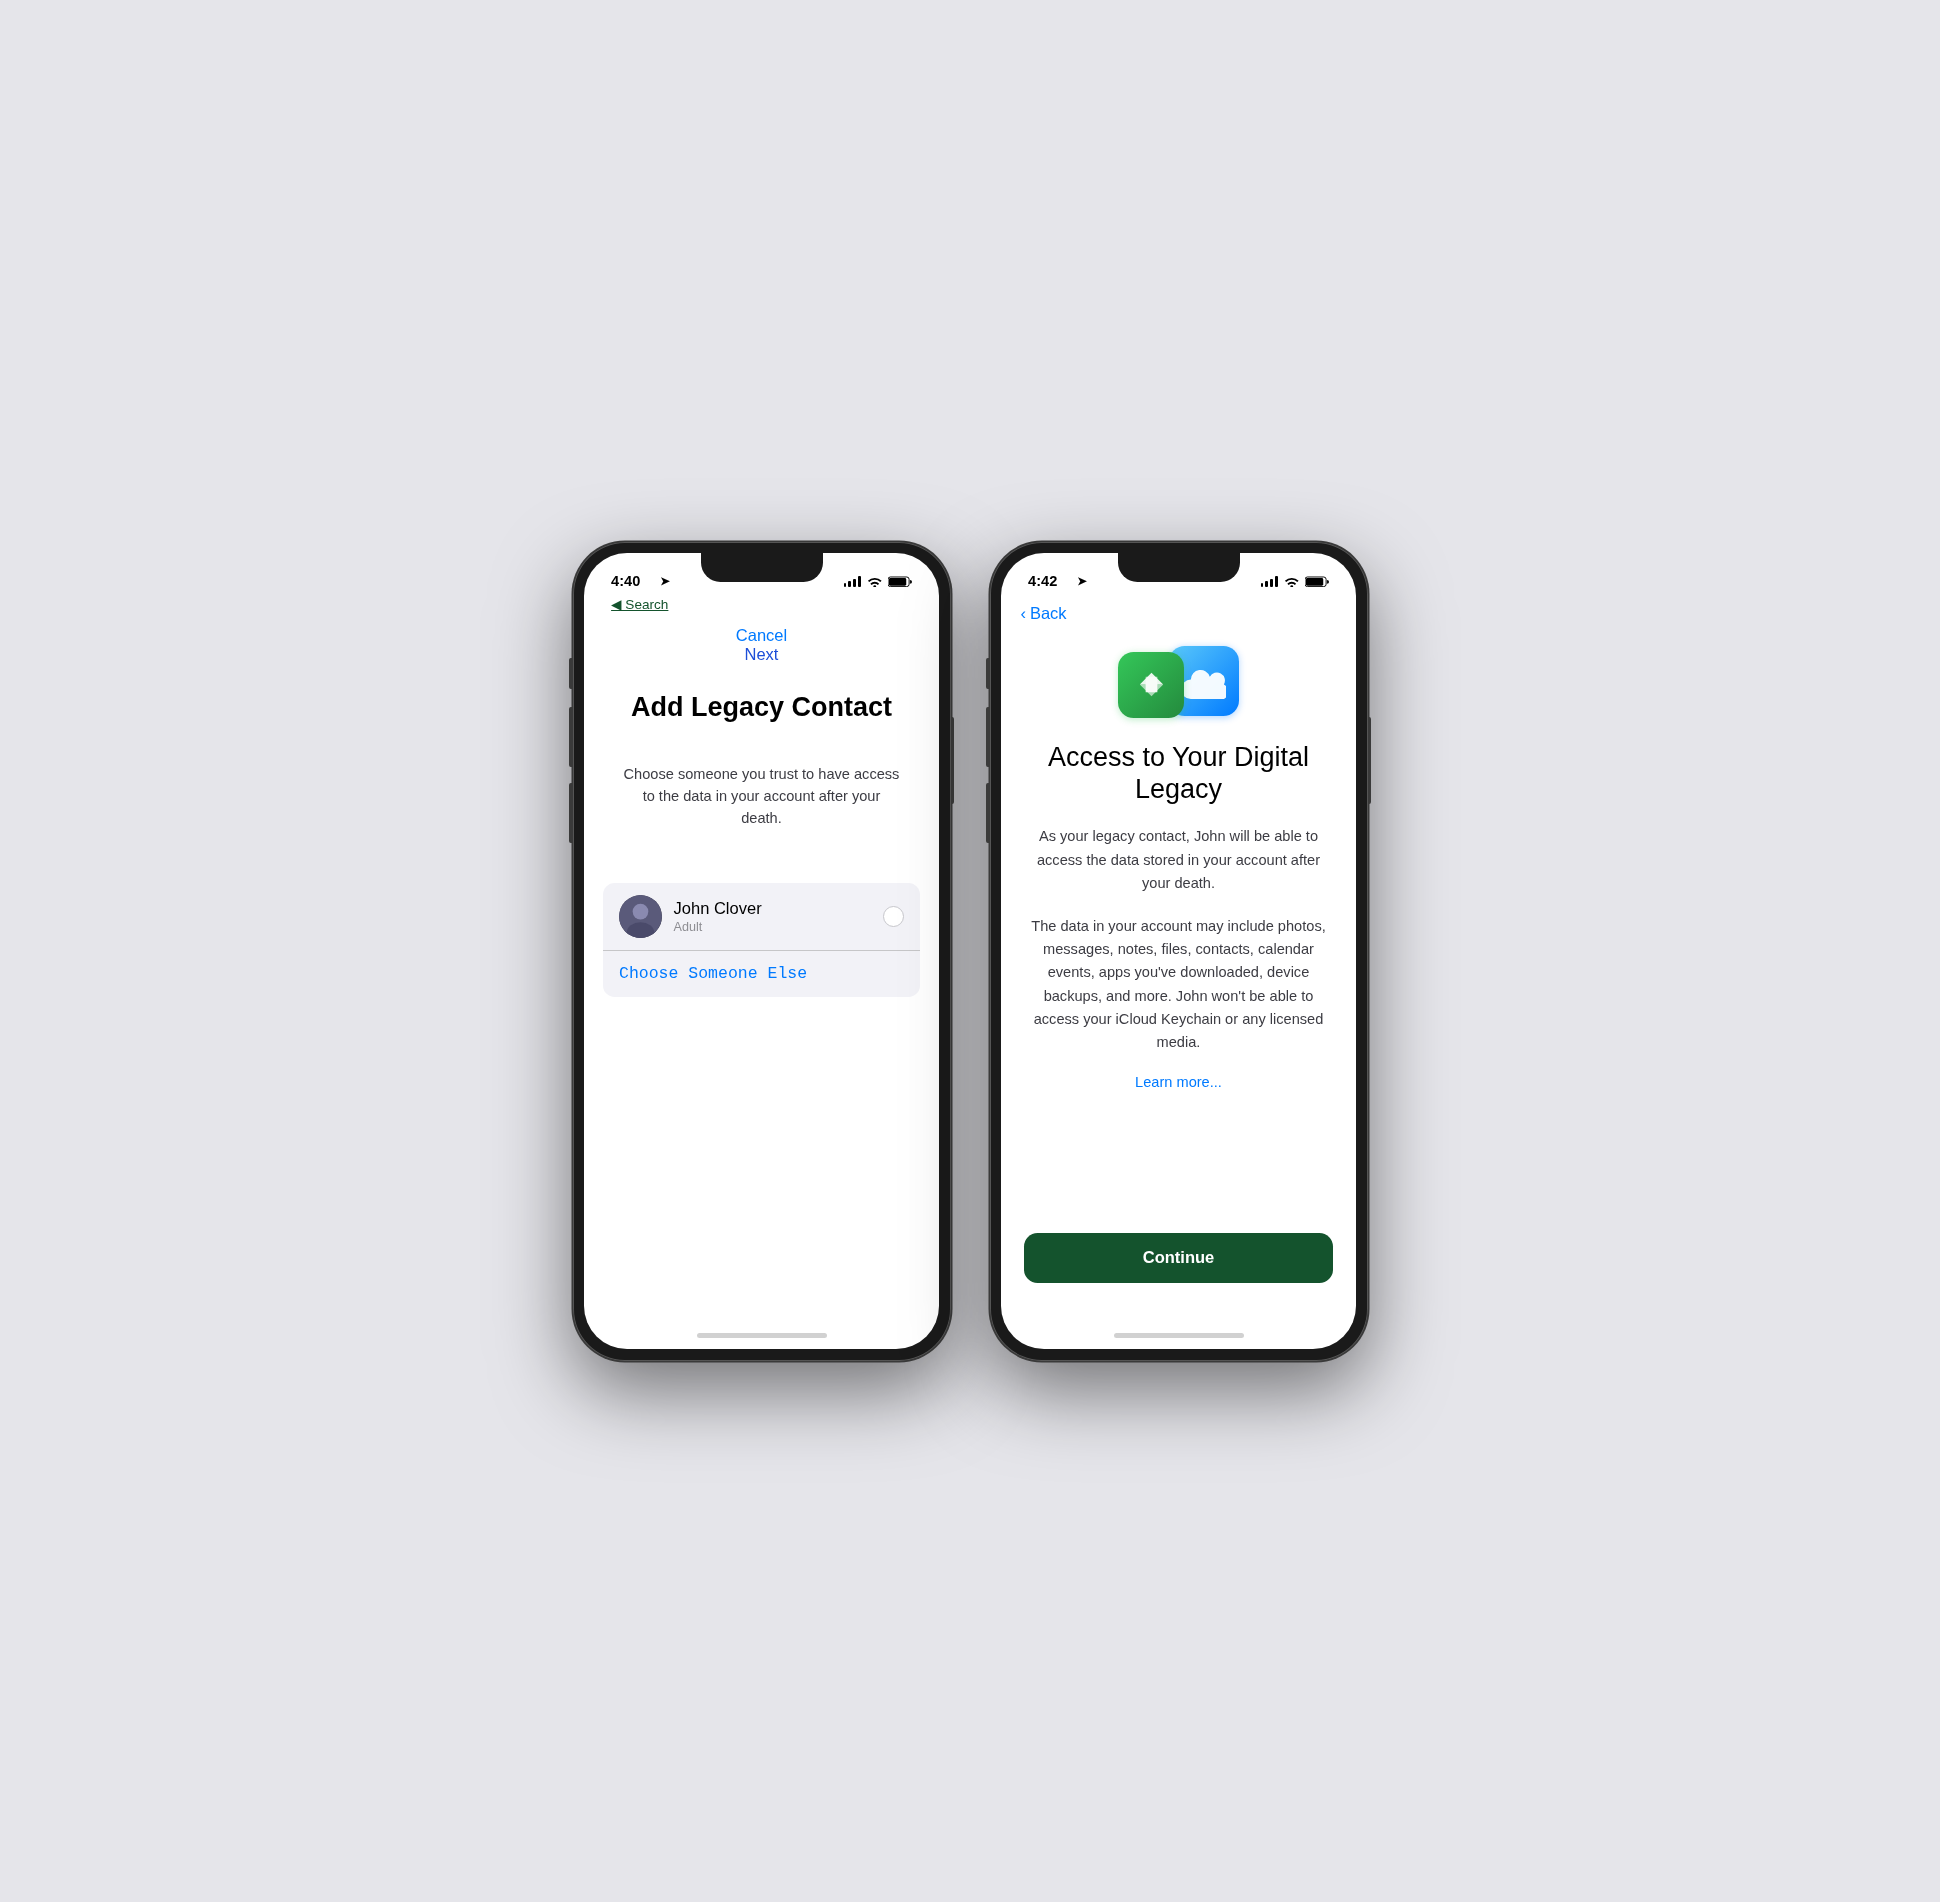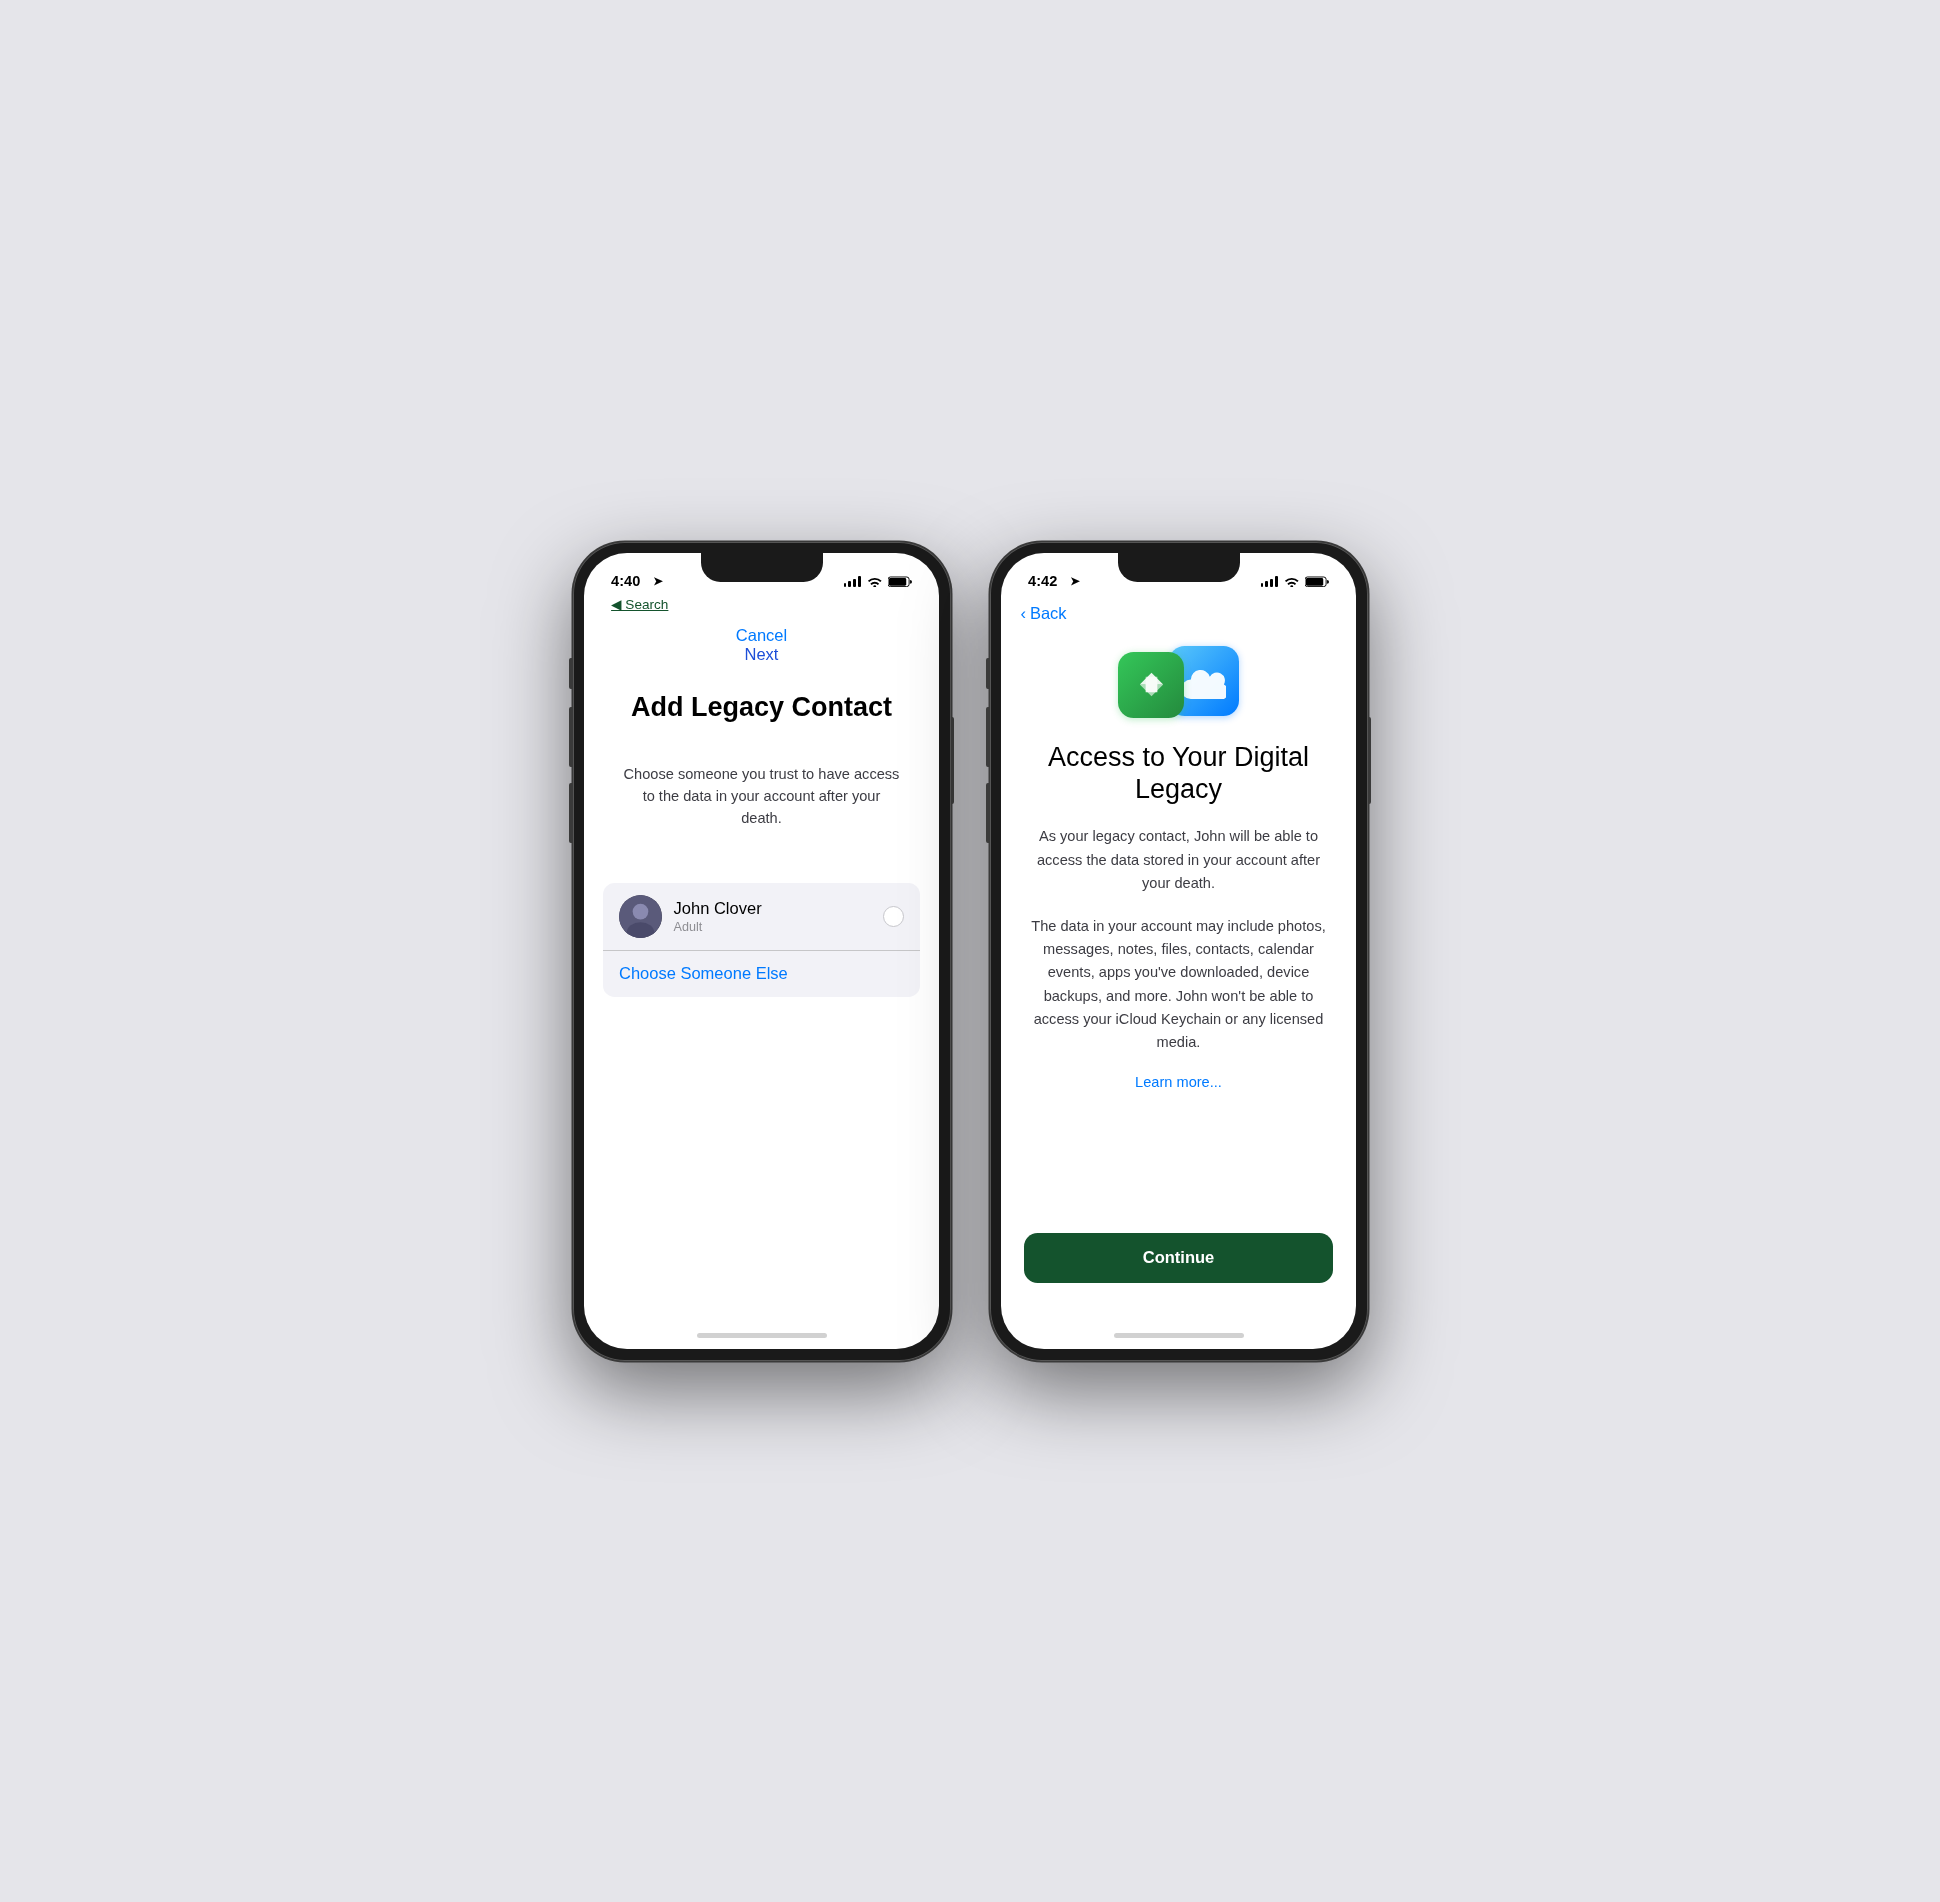--- a/index.html
+++ b/index.html
@@ -61,21 +61,21 @@
       height: 43px;
       flex-shrink: 0;
     }
 
     .status-time {
       font-size: 14.6px;
       font-weight: 600;
       color: #000;
       display: flex;
       align-items: center;
-      gap: 13px;
+      gap: 20px;
     }
 
     .status-icons {
       display: flex;
       align-items: center;
       gap: 5.8px;
     }
 
     .signal-bars {
       display: flex;
@@ -216,20 +216,21 @@
       height: 21.3px;
       border-radius: 50%;
       border: 1.5px solid #c7c7cc;
       background: white;
     }
 
     .choose-someone-row {
       padding: 13.6px 15.5px;
       display: flex;
       align-items: flex-start;
+      font-family: Liberation Mono, monospace;
     }
 
     .choose-someone-text {
       color: #007aff;
       font-size: 16.5px;
     }
 
     
     .search-back {
       font-size: 13.6px;

